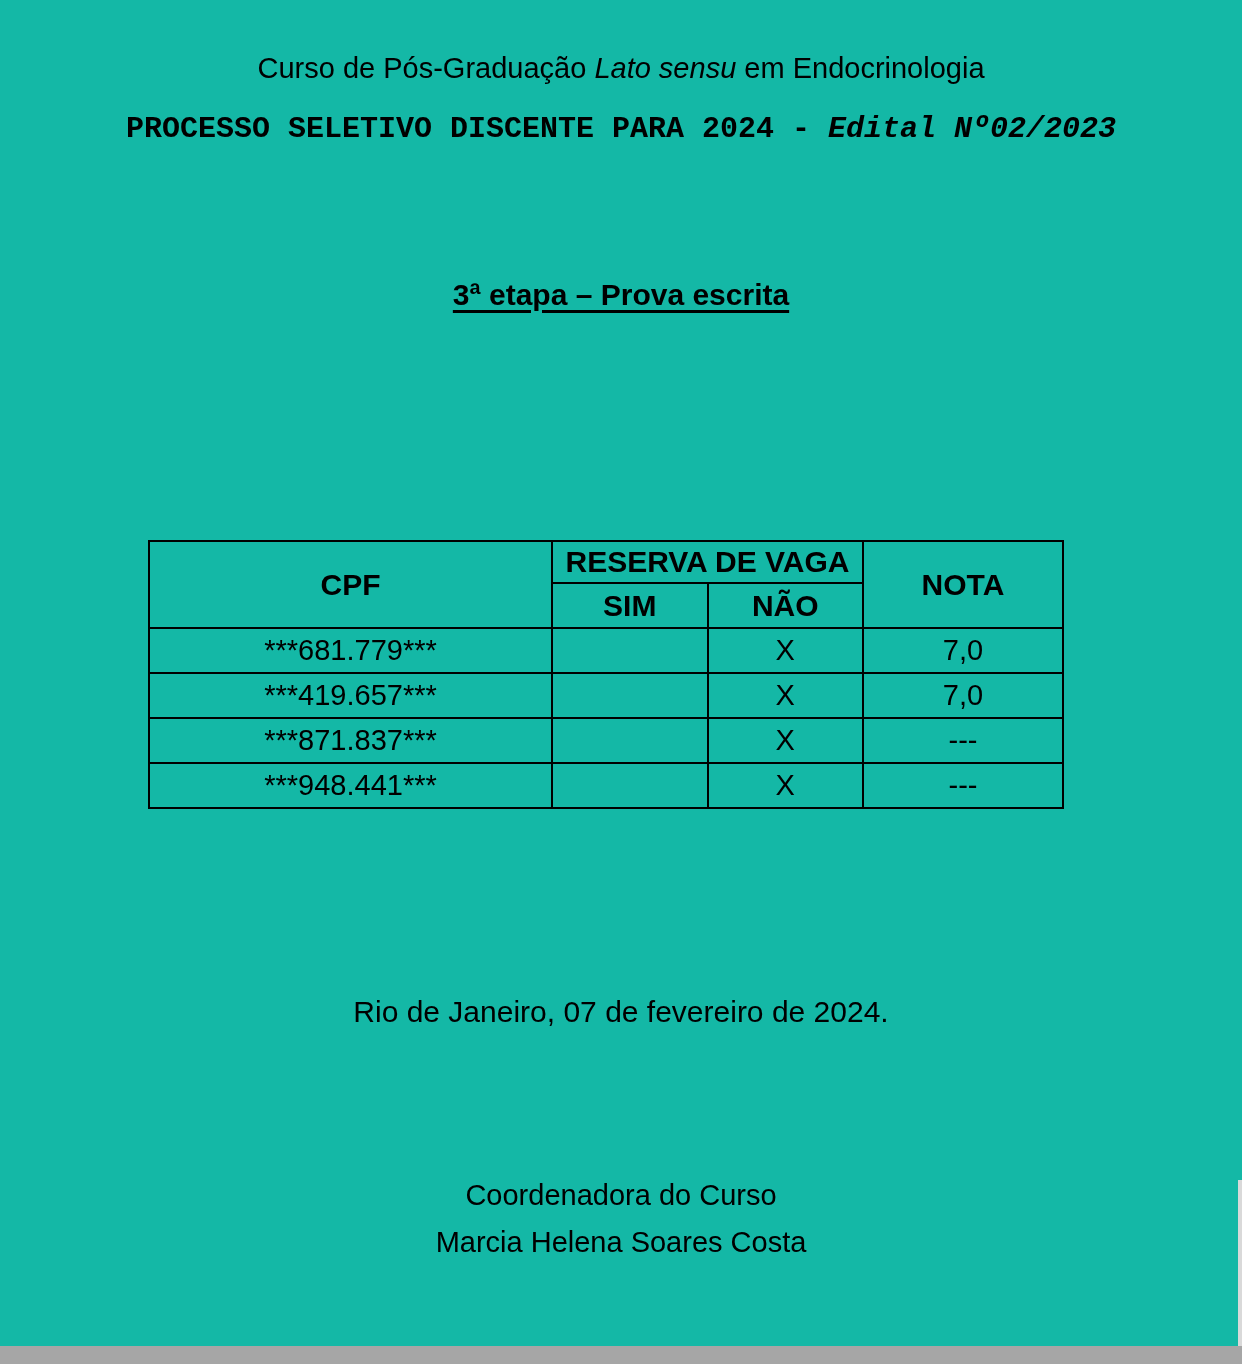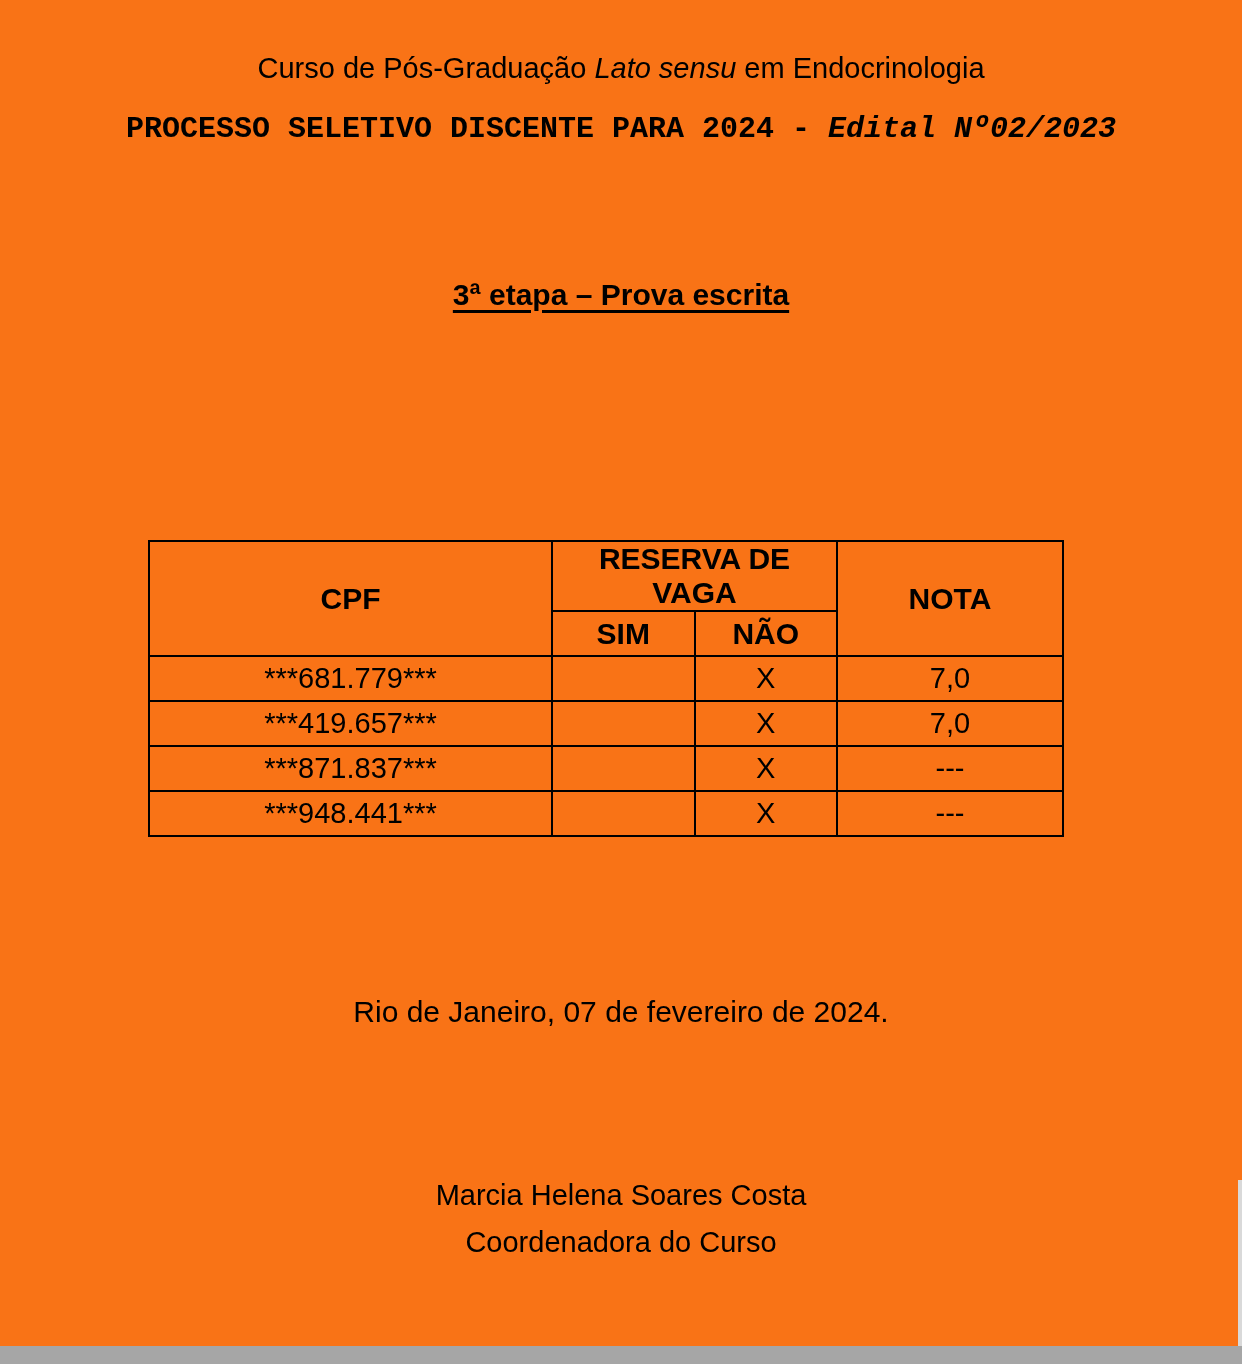--- a/index.html
+++ b/index.html
@@ -6,21 +6,21 @@
   html, body { margin: 0; padding: 0; }
   body {
     background: #ffffff;
     font-family: "Liberation Sans", sans-serif;
     color: #000000;
   }
   .page {
     position: relative;
     width: 1242px;
     height: 1364px;
-    background: #f97316;
+    background: #14b8a6;
     overflow: hidden;
     padding-left: 34px;
   }
   .centered {
     position: absolute;
     left: 0;
     right: 0;
     text-align: center;
   }
   .line1 {
@@ -63,21 +63,21 @@
     padding: 0;
     font-size: 29px;
   }
   table.result-table th {
     font-weight: bold;
     font-size: 30px;
   }
   .col-cpf  { width: 403px; }
   .col-sim  { width: 168px; }
   .col-nao  { width: 176px; }
-  .col-nota { width: 226px; }
+  .col-nota { width: 200px; }
   tr.hdr1 th { height: 42px; }
   tr.hdr2 th { height: 45px; }
   tr.data-row td { height: 45px; }
   .date-line {
     top: 948px;
     font-size: 30px;
     margin-top: 47px;
   }
   .signature-block {
     top: 1172px;
@@ -153,20 +153,20 @@
         <td></td>
         <td>X</td>
         <td>---</td>
       </tr>
     </tbody>
   </table>
 
   <div class="centered date-line">Rio de Janeiro, 07 de fevereiro de 2024.</div>
 
   <div class="centered signature-block">
+    <div>Coordenadora do Curso</div>
     <div>Marcia Helena Soares Costa</div>
-    <div>Coordenadora do Curso</div>
   </div>
 
   <div class="right-edge"></div>
   <div class="bottom-bar"></div>
 
 </div>
 
 </body></html>

